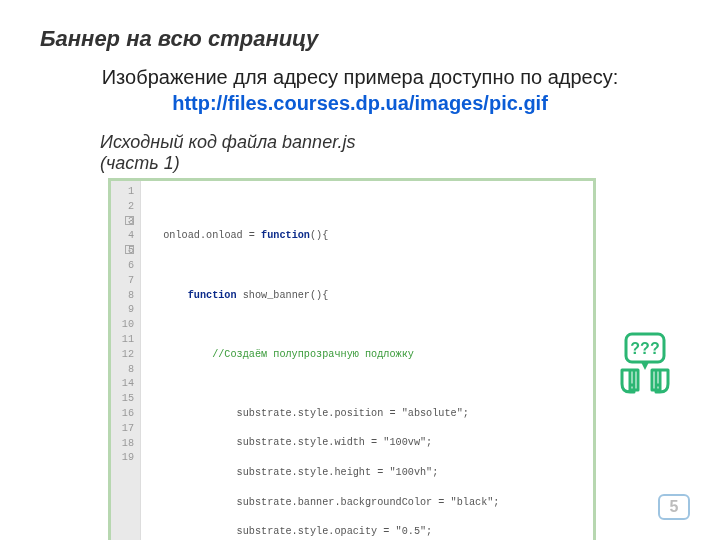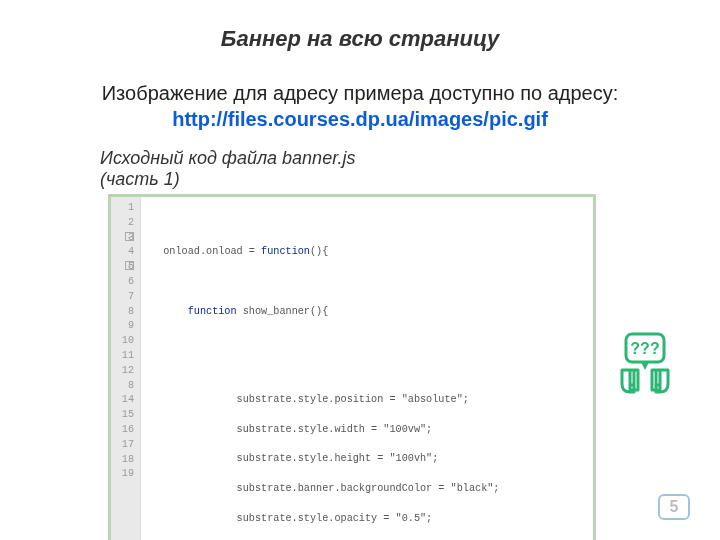--- a/index.html
+++ b/index.html
@@ -10,26 +10,25 @@
     width: 720px;
     height: 540px;
     position: relative;
     overflow: hidden;
   }
   .slide {
     padding: 26px 40px 0 40px;
     position: relative;
   }
   .title {
-    text-align: center;
     font-weight: bold;
     font-style: italic;
     font-size: 22px;
     color: #333;
-    margin-bottom: 28px;
+    margin-bottom: 12px;
   }
   .subtitle {
     text-align: center;
     font-size: 20px;
     color: #222;
     line-height: 1.3;
   }
   .subtitle a {
     color: #0b5cd6;
     font-weight: bold;
@@ -64,21 +63,21 @@
     border-right: 1px solid #ddd;
     width: 30px;
   }
   .gutter div { height: 14.8px; }
   .code {
     padding: 4px 10px;
     white-space: pre;
     color: #555;
   }
   .code div { height: 14.8px; }
-  .kw { font-weight: normal; color: #0a2a8a; }
+  .kw { font-weight: bold; color: #0a2a8a; }
   .obj { color: #555; }
   .str { color: #888; }
   .cmt { color: #3a9b3a; }
   .doc { color: #6a3e9c; font-weight: bold; }
   .fold { display:inline-block; width:9px; height:9px; border:1px solid #aaa; color:#888; font-size:8px; line-height:8px; text-align:center; vertical-align:1px; margin-left:2px; }
 
   .question-icon {
     position: absolute;
     right: 40px;
     top: 330px;
@@ -133,20 +132,21 @@
         <div>17</div>
         <div>18</div>
         <div>19</div>
       </div>
       <div class="code">
 <div> </div>
 <div>  <span class="obj">onload</span><span>.onload = </span><span class="kw">function</span><span>(){</span></div>
 <div> </div>
 <div>      <span class="kw">function</span><span> show_banner(){</span></div>
 <div> </div>
+<div>          <span class="cmt">//Создаём полупрозрачную подложку</span></div>
 <div> </div>
 <div>              <span>substrate.style.position = "absolute";</span></div>
 <div>              <span>substrate.style.width = "100vw";</span></div>
 <div>              <span>substrate.style.height = "100vh";</span></div>
 <div>              <span>substrate.banner.backgroundColor = "black";</span></div>
 <div>              <span>substrate.style.opacity = "0.5";</span></div>
 
 
 
 

